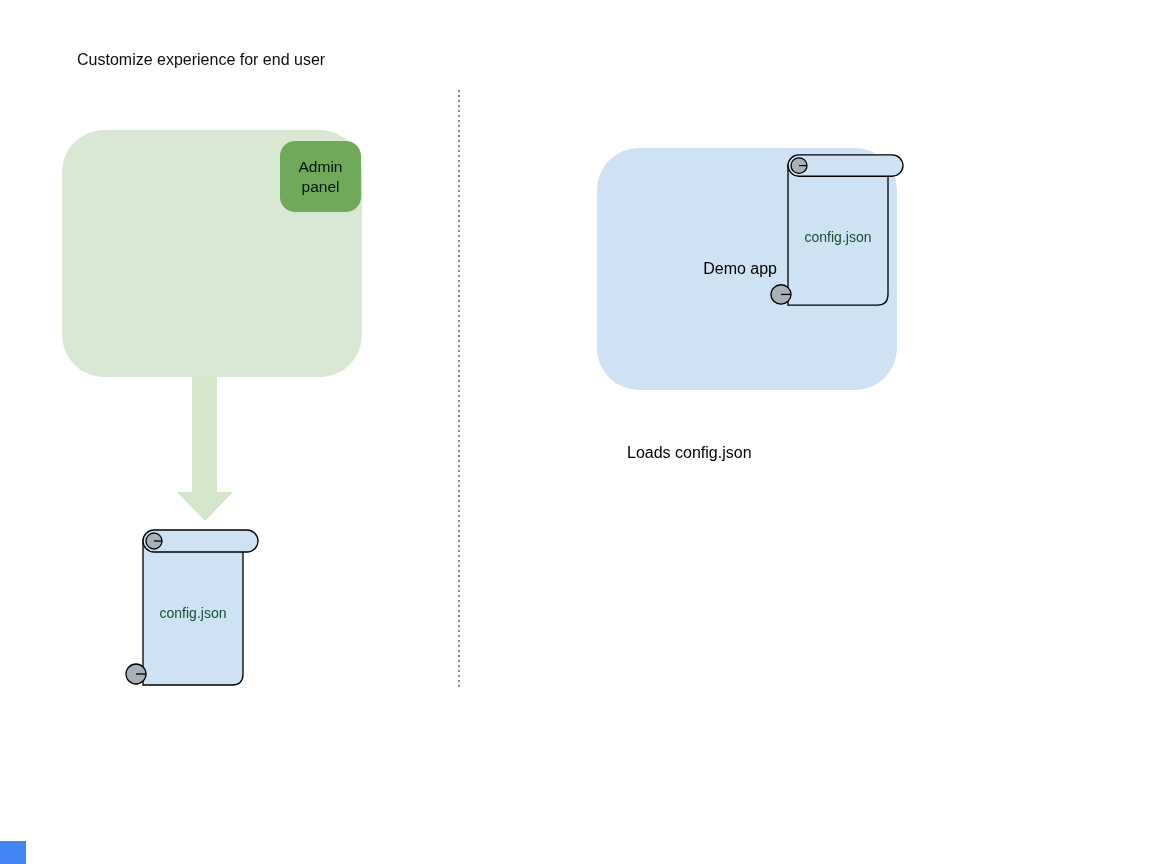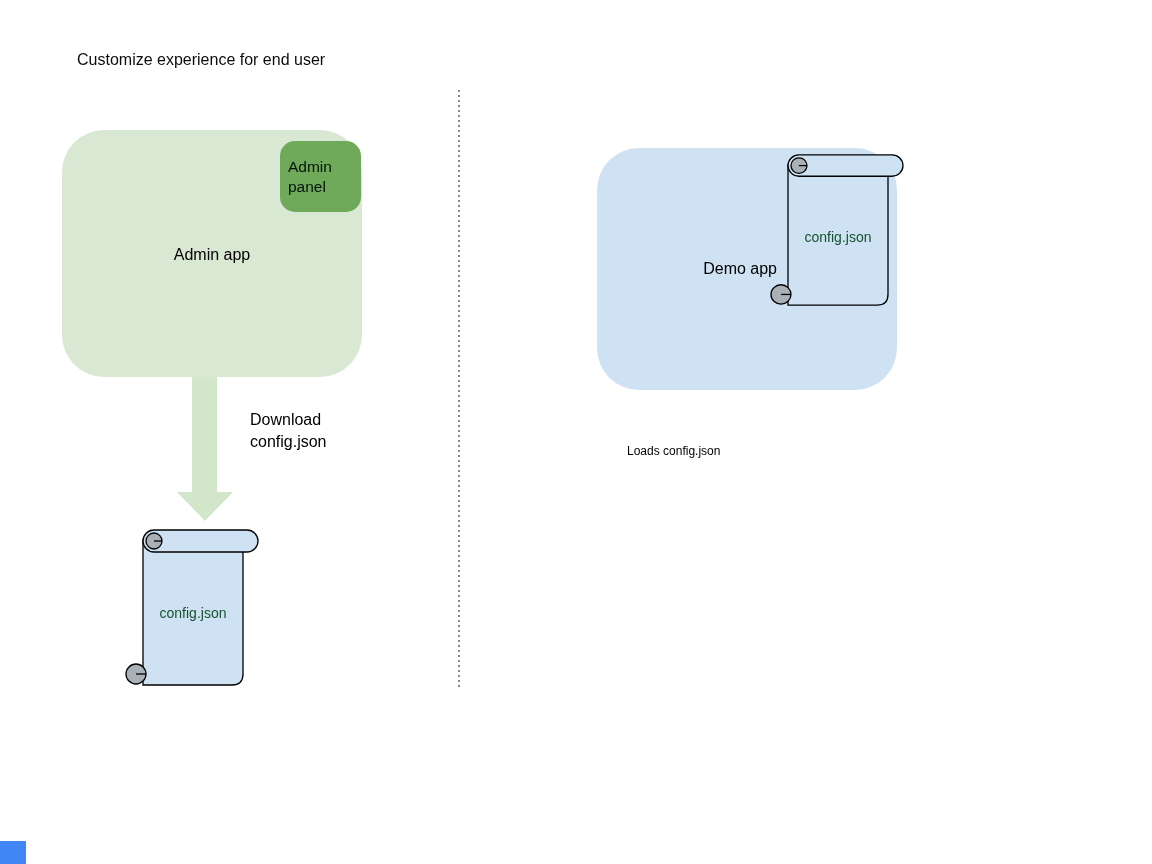--- a/index.html
+++ b/index.html
@@ -54,20 +54,21 @@
   }
   .admin-badge {
     position: absolute;
     left: 280px; top: 141px;
     width: 81px; height: 71px;
     background: #6fa95a;
     border-radius: 15px;
     display: flex;
     align-items: center;
     justify-content: center;
+    text-align: center;
     font-size: 15.5px;
     line-height: 1.25;
     color: #06130a;
     padding: 0 8px;
   }
 
   
   .down-arrow {
     position: absolute;
     left: 170px; top: 377px;
@@ -107,21 +108,21 @@
   .demo-box-label {
     position: absolute;
     left: 627px; top: 260px;
     width: 150px;
     font-size: 16px;
     text-align: right;
   }
   .loads-caption {
     position: absolute;
     left: 627px; top: 444px;
-    font-size: 12px;
+    font-size: 16px;
     white-space: nowrap;
   }
 
   
   .corner-square {
     position: absolute;
     left: 0; top: 841px;
     width: 26px; height: 23px;
     background: #4285f4;
   }
@@ -129,29 +130,27 @@
 </head>
 <body>
 
 <div class="canvas">
 
   <div class="title title-left">Customize experience for end user</div>
 
   <div class="divider"></div>
 
   <div class="admin-box"></div>
-  <div class="admin-box-label">Admin app</div>
   <div class="admin-badge">Admin panel</div>
 
   <div class="down-arrow">
     <svg viewBox="0 0 70 145" preserveAspectRatio="none" aria-hidden="true">
       <path d="M22 0 H47 V115 H63 L35 144 L7 115 H22 Z" fill="#d3e6c9"></path>
     </svg>
   </div>
-  <div class="download-label">Download config.json</div>
 
   <div class="scroll scroll-left">
     <svg viewBox="0 0 135 160" preserveAspectRatio="none" aria-hidden="true">
       <path d="M18 12 H118 V146 Q118 157 107 157 H18 Z" fill="#cfe2f3" stroke="#000" stroke-width="1.3"></path>
       <circle cx="11" cy="146" r="10" fill="#a9b1b7" stroke="#000" stroke-width="1.3"></circle>
       <path d="M11 146 h10" stroke="#000" stroke-width="1.3" fill="none"></path>
       <rect x="18" y="2" width="115" height="22" rx="11" fill="#cfe2f3" stroke="#000" stroke-width="1.3"></rect>
       <circle cx="29" cy="13" r="8" fill="#a9b1b7" stroke="#000" stroke-width="1.3"></circle>
       <path d="M29 13 h8" stroke="#000" stroke-width="1.3" fill="none"></path>
     </svg>

